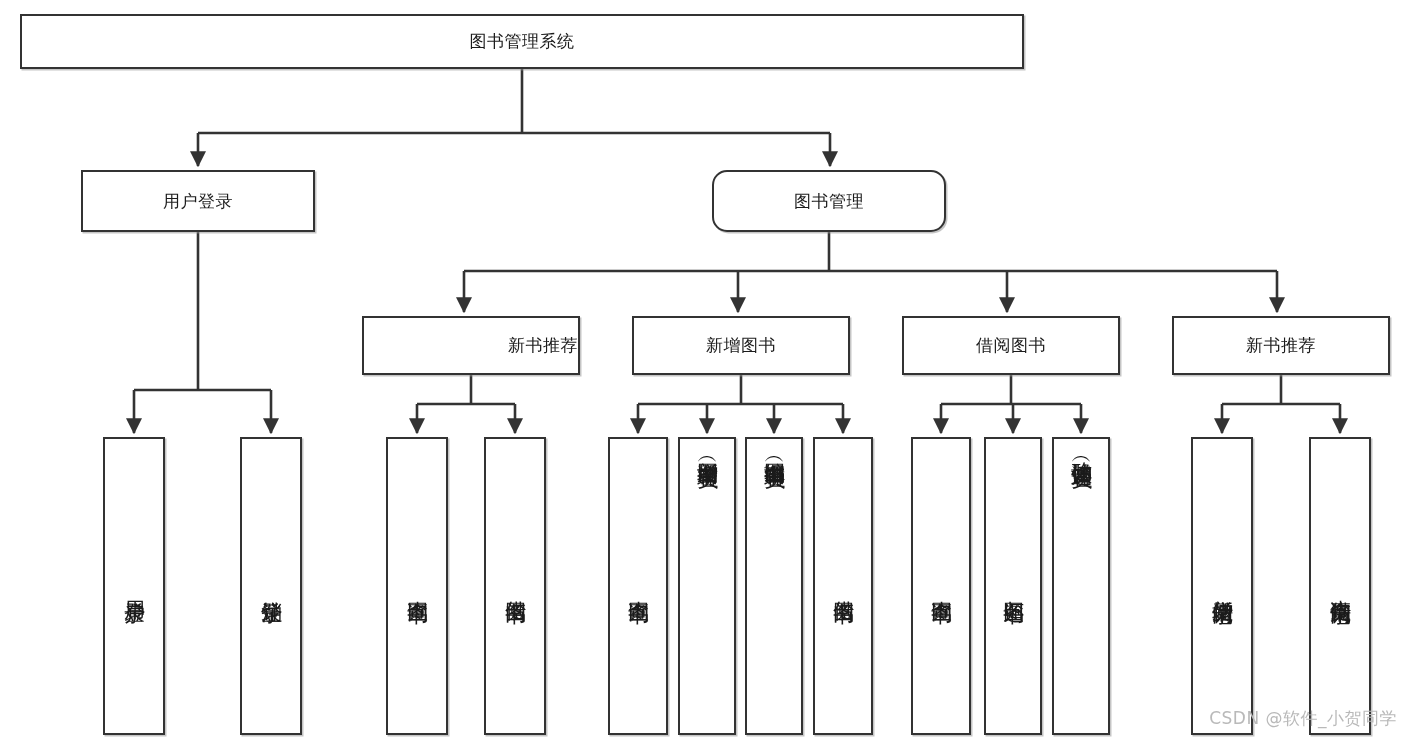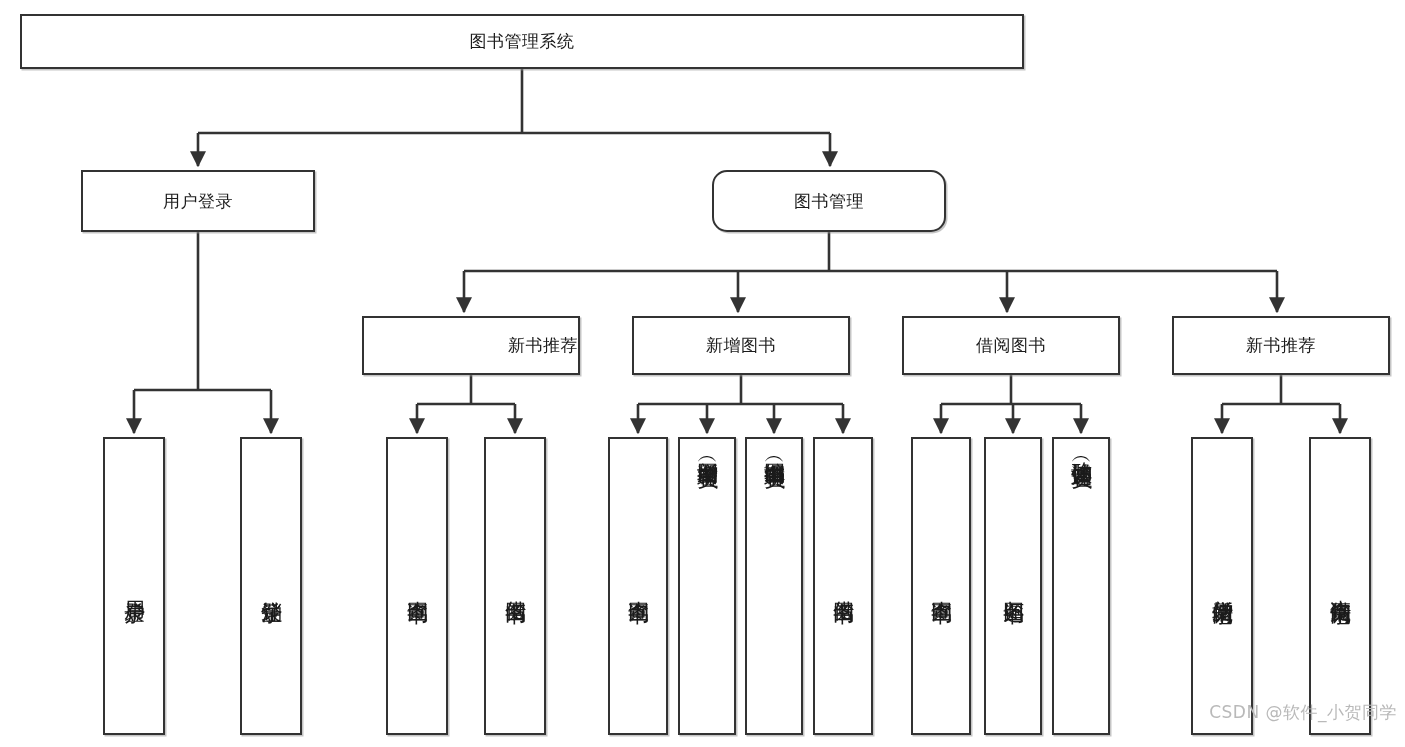--- a/index.html
+++ b/index.html
@@ -57,21 +57,21 @@
     line-height: 1.32;
     letter-spacing: 1px;
   }
   .node.vert.centered {
     align-items: center;
     padding-top: 0;
   }
   .watermark {
     position: absolute;
     right: 8px;
-    bottom: 23px;
+    bottom: 17px;
     font-size: 17px;
     color: #b9b9b9;
     letter-spacing: 0.5px;
     white-space: nowrap;
     user-select: none;
   }
 </style>
 </head>
 <body>
 

